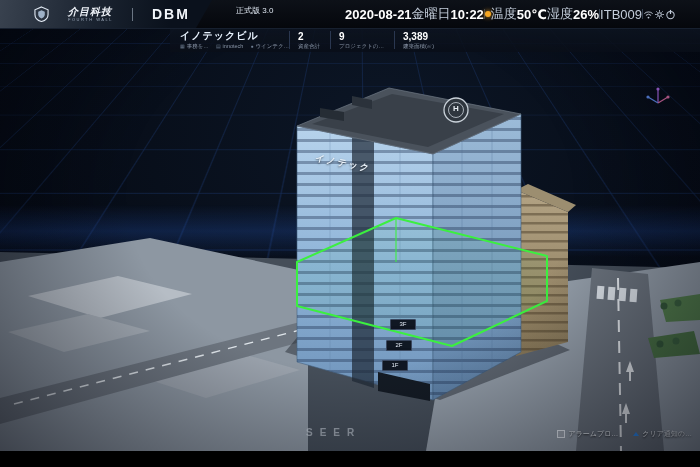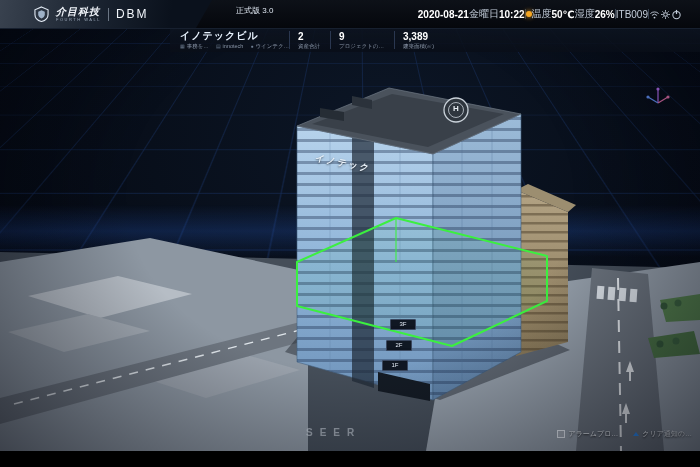--- a/index.html
+++ b/index.html
@@ -29,31 +29,31 @@
   .footer-actions{position:absolute;right:8px;bottom:12px;display:flex;gap:16px;align-items:center;}
   .fa-item{display:flex;align-items:center;gap:4px;font-size:7px;color:#eef3f8;text-shadow:0 1px 2px #000;cursor:pointer;}
   .fa-box{width:6px;height:6px;border:1px solid #e5ebf2;background:rgba(255,255,255,.12);}
   .fa-flag{width:0;height:0;border-left:4px solid #2f8bf0;border-top:3px solid transparent;border-bottom:3px solid transparent;
     transform:rotate(-90deg);}
   .letterbox{position:absolute;left:0;bottom:0;width:700px;height:16px;background:#000;z-index:30;}
 
   
   .topbar{position:absolute;left:0;top:0;width:700px;height:28px;z-index:20;
     background:linear-gradient(#0d1118,#05070c);border-bottom:1px solid #17202f;}
-  .logo-wrap{position:absolute;left:0;top:0;width:212px;height:28px;display:flex;align-items:center;gap:7px;padding-left:34px;
+  .logo-wrap{position:absolute;left:0;top:0;width:212px;height:28px;display:flex;align-items:center;gap:19px;padding-left:34px;
     background:linear-gradient(100deg,#39424f 0%,#1a2330 45%,#0a111c 80%);
     clip-path:polygon(0 0,212px 0,196px 28px,0 28px);box-sizing:border-box;}
   .shield{width:15px;height:16px;}
   .co{display:flex;flex-direction:column;line-height:1;}
   .co-name{font-size:10px;font-weight:bold;font-style:italic;color:#f0f4fa;letter-spacing:1px;}
   .co-sub{font-size:4px;color:#9aa7b8;letter-spacing:1.5px;margin-top:1px;}
   .logo-div{width:1px;height:13px;background:#6b7684;}
-  .prod{font-size:12px;font-weight:normal;letter-spacing:2px;color:#f2f6fb;}
+  .prod{font-size:14px;font-weight:bold;letter-spacing:2px;color:#f2f6fb;}
   .version{position:absolute;left:236px;top:5px;font-size:8px;color:#dde5ef;}
-  .tb-right{position:absolute;right:18px;top:0;height:28px;display:flex;align-items:center;font-size:10px;color:#c3cdda;}
+  .tb-right{position:absolute;right:24px;top:0;height:28px;display:flex;align-items:center;font-size:13px;color:#c3cdda;}
   .tb-right b{color:#fff;font-weight:bold;}
   .tb-sep{width:1px;height:10px;background:#35404f;}
   .sun{width:6px;height:6px;border-radius:50%;background:#f5a623;box-shadow:0 0 5px #f5a623;}
   .tb-ico{width:11px;height:11px;display:inline-block;cursor:pointer;}
 
   
   .subheader{position:absolute;left:170px;top:28px;width:530px;height:24px;z-index:18;display:flex;align-items:center;
     background:linear-gradient(rgba(13,20,32,.9),rgba(9,14,24,.85));border-bottom:1px solid #152judge won't parse; }
   .subheader{border-bottom:1px solid #15243c;}
   .sh-title-blk{display:flex;flex-direction:column;justify-content:center;padding-left:10px;min-width:104px;}

